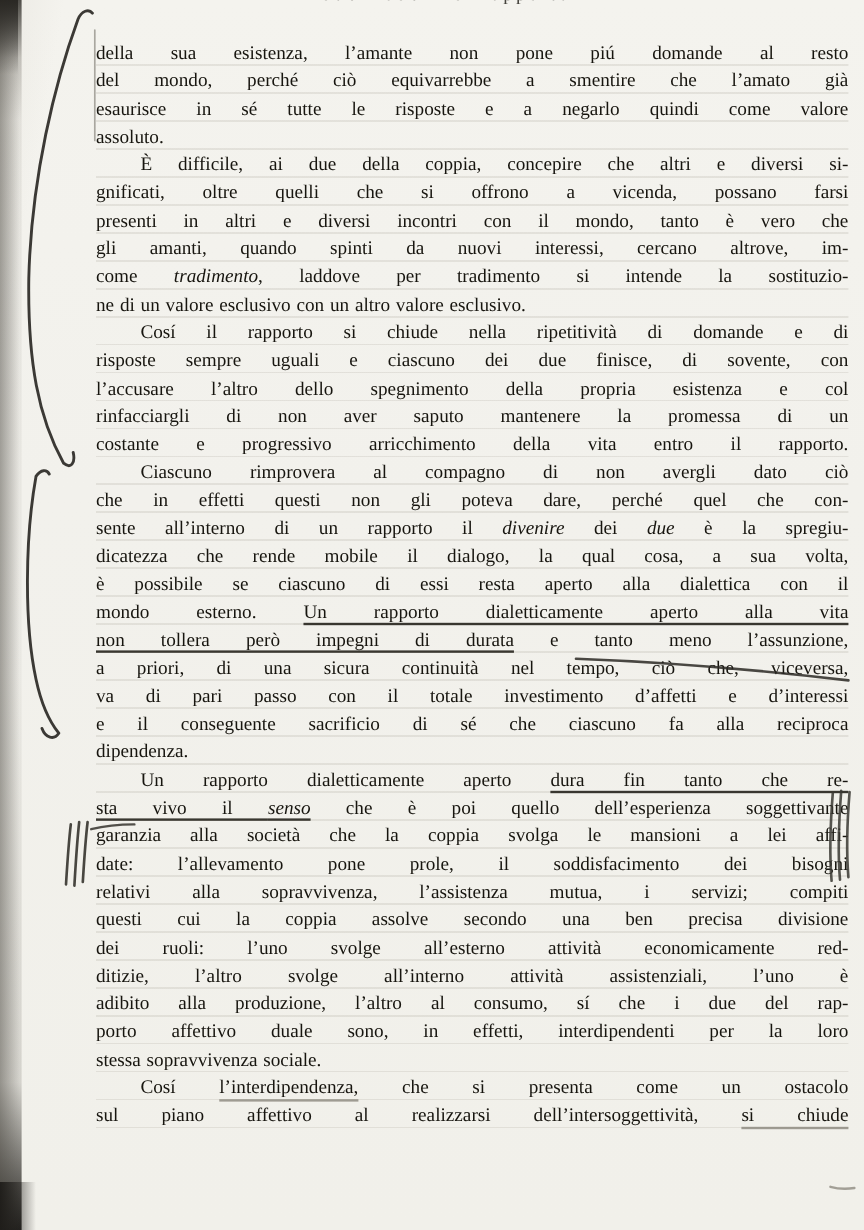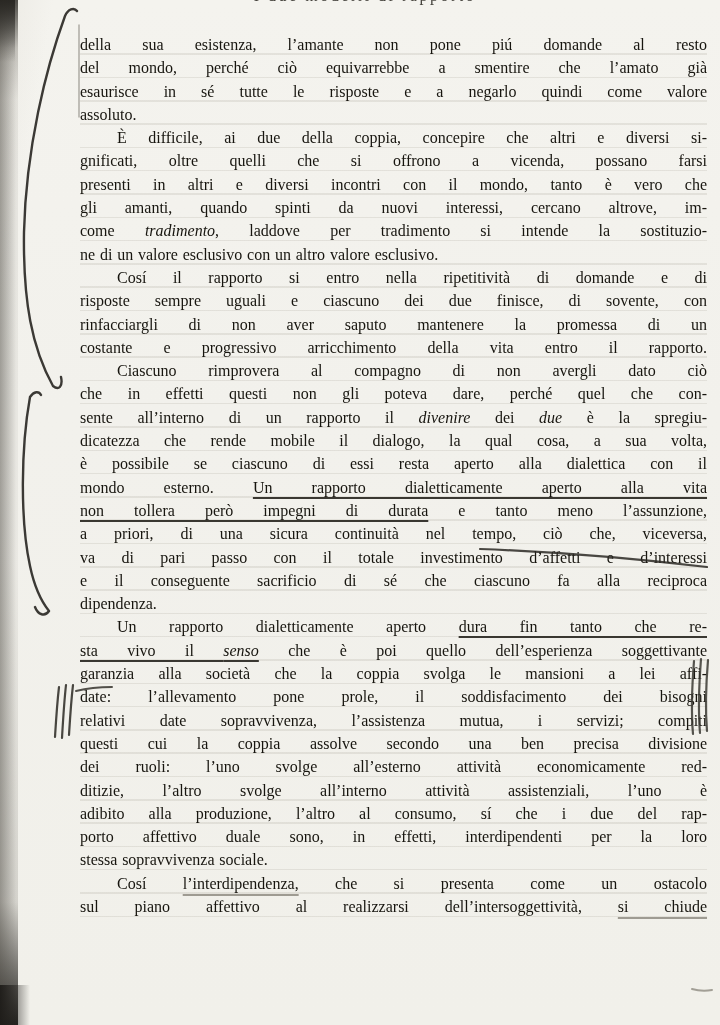--- a/index.html
+++ b/index.html
@@ -73,40 +73,41 @@
       <div class="line"><span>della sua esistenza, l’amante non pone piú domande al resto</span></div>
       <div class="line"><span>del mondo, perché ciò equivarrebbe a smentire che l’amato già</span></div>
       <div class="line"><span>esaurisce in sé tutte le risposte e a negarlo quindi come valore</span></div>
       <div class="line last"><span>assoluto.</span></div>
       <div class="line indent"><span>È difficile, ai due della coppia, concepire che altri e diversi si-</span></div>
       <div class="line"><span>gnificati, oltre quelli che si offrono a vicenda, possano farsi</span></div>
       <div class="line"><span>presenti in altri e diversi incontri con il mondo, tanto è vero che</span></div>
       <div class="line"><span>gli amanti, quando spinti da nuovi interessi, cercano altrove, im-</span></div>
       <div class="line"><span>come </span><span class="it">tradimento</span><span>, laddove per tradimento si intende la sostituzio-</span></div>
       <div class="line last"><span>ne di un valore esclusivo con un altro valore esclusivo.</span></div>
-      <div class="line indent"><span>Cosí il rapporto si entro nella ripetitività di domande e di</span></div>
+      <div class="line indent"><span>Cosí il rapporto si chiude nella ripetitività di domande e di</span></div>
       <div class="line"><span>risposte sempre uguali e ciascuno dei due finisce, di sovente, con</span></div>
+      <div class="line"><span>l’accusare l’altro dello spegnimento della propria esistenza e col</span></div>
       <div class="line"><span>rinfacciargli di non aver saputo mantenere la promessa di un</span></div>
       <div class="line"><span>costante e progressivo arricchimento della vita entro il rapporto.</span></div>
       <div class="line indent"><span>Ciascuno rimprovera al compagno di non avergli dato ciò</span></div>
       <div class="line"><span>che in effetti questi non gli poteva dare, perché quel che con-</span></div>
       <div class="line"><span>sente all’interno di un rapporto il </span><span class="it">divenire</span><span> dei </span><span class="it">due</span><span> è la spregiu-</span></div>
       <div class="line"><span>dicatezza che rende mobile il dialogo, la qual cosa, a sua volta,</span></div>
       <div class="line"><span>è possibile se ciascuno di essi resta aperto alla dialettica con il</span></div>
       <div class="line"><span>mondo esterno. </span><span class="u-pen">Un rapporto dialetticamente aperto alla vita</span></div>
       <div class="line"><span class="u-pen">non tollera però impegni di durata</span><span> e tanto meno l’assunzione,</span></div>
       <div class="line"><span>a priori, di una sicura continuità nel tempo, ciò che, viceversa,</span></div>
       <div class="line"><span>va di pari passo con il totale investimento d’affetti e d’interessi</span></div>
       <div class="line"><span>e il conseguente sacrificio di sé che ciascuno fa alla reciproca</span></div>
       <div class="line last"><span>dipendenza.</span></div>
       <div class="line indent"><span>Un rapporto dialetticamente aperto </span><span class="u-pen">dura fin tanto che re-</span></div>
       <div class="line"><span class="u-pen">sta vivo il </span><span class="it u-pen">senso</span><span> che è poi quello dell’esperienza soggettivante</span></div>
       <div class="line"><span>garanzia alla società che la coppia svolga le mansioni a lei affi-</span></div>
       <div class="line"><span>date: l’allevamento pone prole, il soddisfacimento dei bisogni</span></div>
-      <div class="line"><span>relativi date sopravvivenza, l’assistenza mutua, i servizi; compiti</span></div>
+      <div class="line"><span>relativi alla sopravvivenza, l’assistenza mutua, i servizi; compiti</span></div>
       <div class="line"><span>questi cui la coppia assolve secondo una ben precisa divisione</span></div>
       <div class="line"><span>dei ruoli: l’uno svolge all’esterno attività economicamente red-</span></div>
       <div class="line"><span>ditizie, l’altro svolge all’interno attività assistenziali, l’uno è</span></div>
       <div class="line"><span>adibito alla produzione, l’altro al consumo, sí che i due del rap-</span></div>
       <div class="line"><span>porto affettivo duale sono, in effetti, interdipendenti per la loro</span></div>
       <div class="line last"><span>stessa sopravvivenza sociale.</span></div>
       <div class="line indent"><span>Cosí </span><span class="u-pencil">l’interdipendenza,</span><span> che si presenta come un ostacolo</span></div>
       <div class="line"><span>sul piano affettivo al realizzarsi dell’intersoggettività, </span><span class="u-pencil">si chiude</span></div>
     </div>
 

